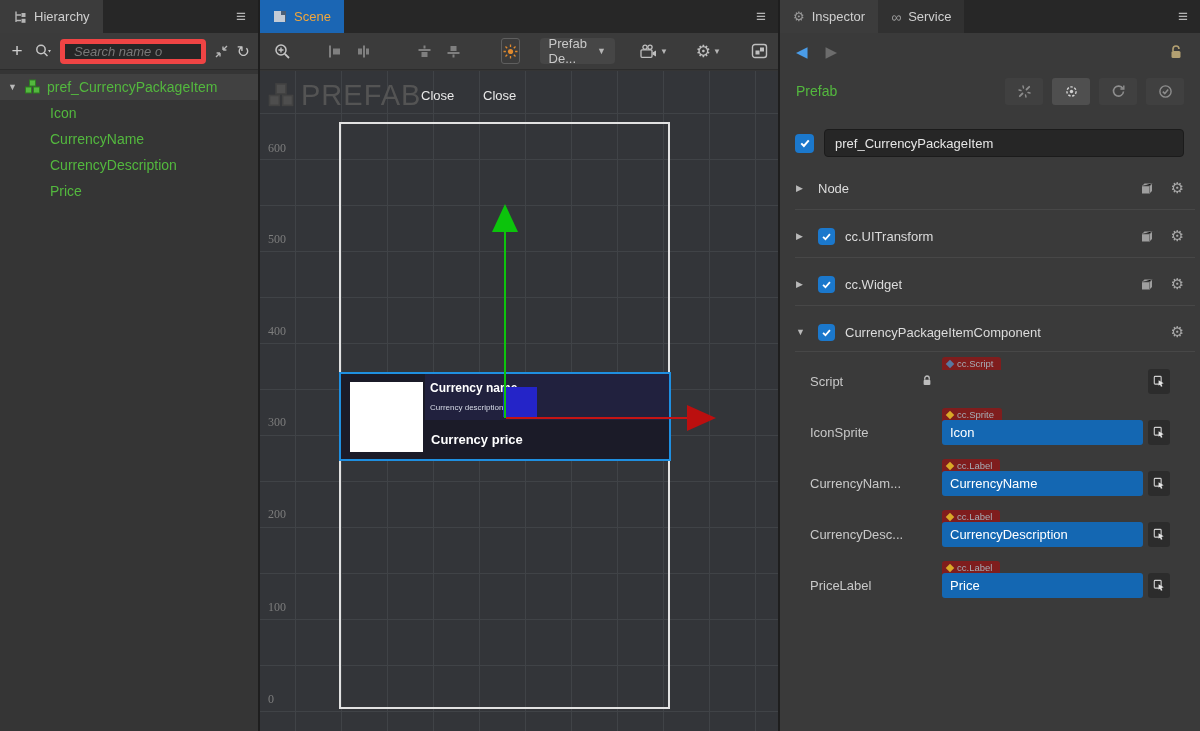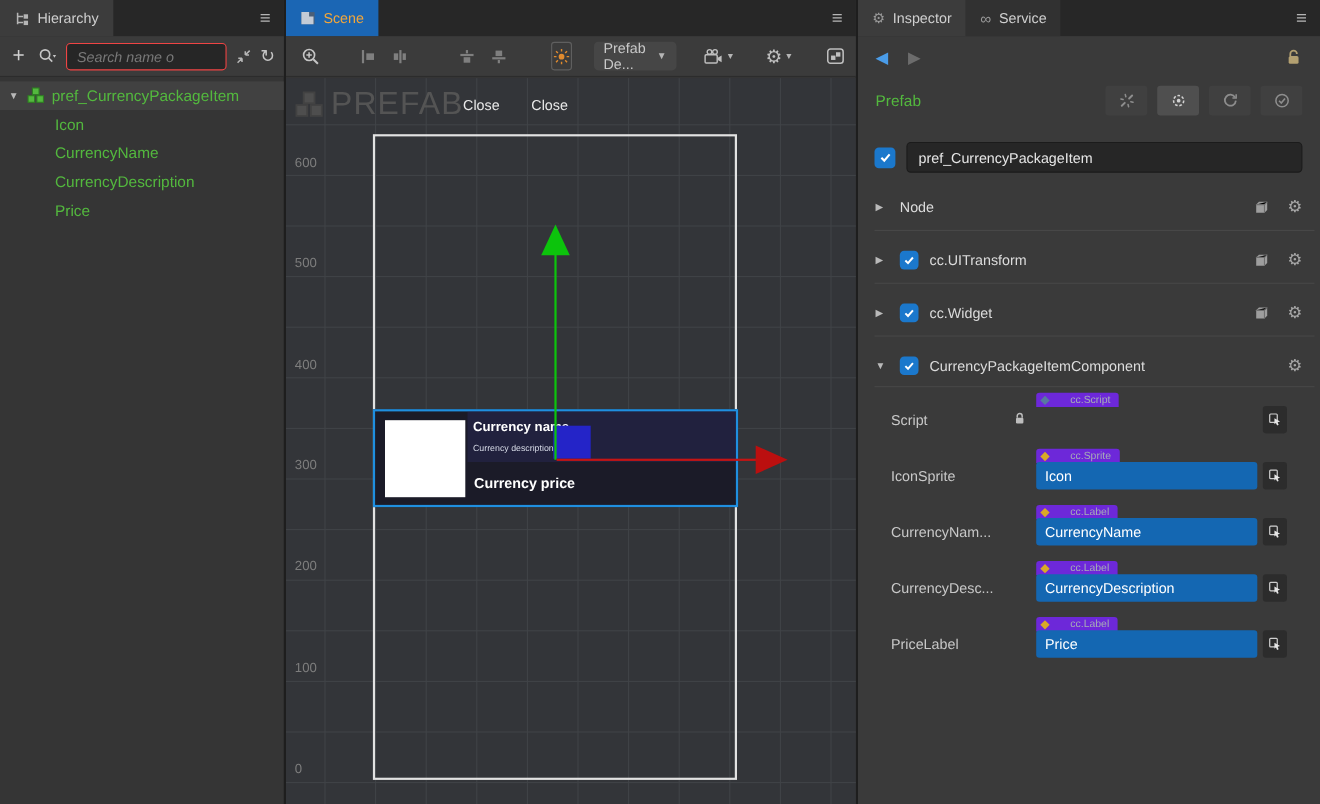--- a/index.html
+++ b/index.html
@@ -23,21 +23,21 @@
 
   
   .toolbar { position:absolute; top:33px; left:0; right:0; height:37px; background:#3b3b3b;
              display:flex; align-items:center; border-bottom:1px solid #2c2c2c; }
   .tbtn { display:flex; align-items:center; justify-content:center; color:#c5c5c5; }
 
   
   #h-toolbar { padding:0 8px; gap:8px; }
   .plus { font-size:19px; color:#cfcfcf; width:18px; text-align:center; }
   .search-wrap { flex:1; display:flex; }
-  .search-input { flex:1; height:25px; background:#262626; border:1px solid #ef4444;
+  .search-input { flex:1; height:25px; background:#262626; border:5px solid #ef4444;
                   border-radius:4px; color:#ddd; font-size:13px; padding:0 9px; width:100%; }
   .search-input::placeholder { color:#787878; font-style:italic; }
   .tree { position:absolute; top:74px; left:0; right:0; font-size:14px; }
   .trow { height:26px; display:flex; align-items:center; color:#53b83e; }
   .trow.selected { background:#414141; }
   .trow .caret { width:14px; margin-left:8px; color:#b9b9b9; font-size:9px; }
   .trow .child-label { margin-left:50px; }
   .cube-icon { margin:0 6px 0 2px; }
 
   
@@ -47,21 +47,21 @@
              display:flex; align-items:center; justify-content:center; }
   .dropdown { width:118px; height:26px; background:#464646; border-radius:4px;
               display:flex; align-items:center; padding:0 9px; color:#c9c9c9; font-size:13px; }
   .dropdown .dd-arrow { margin-left:auto; font-size:9px; color:#b5b5b5; }
   .dd-arrow-sm { font-size:8px; color:#b5b5b5; margin-left:2px; }
   .canvas { position:absolute; top:71px; left:0; right:0; bottom:0; overflow:hidden;
             background-color:#333539;
             background-image:linear-gradient(#404347 1px, transparent 1px),
                              linear-gradient(90deg,#404347 1px, transparent 1px);
             background-size:46px 46px; background-position:35px 42px; }
-  .ruler-label { position:absolute; left:8px; color:#7d7d7d; font-size:12px; }
+  .ruler-label { position:absolute; left:8px; color:#7d7d7d; font-size:12px;font-family:Liberation Serif, serif; }
   .frame { position:absolute; left:79px; top:51px; width:331px; height:587px;
            border:2px solid #e2e2e2; }
   .watermark { position:absolute; left:7px; top:8px; display:flex; align-items:center;
                gap:6px; color:#555; }
   .watermark .wm-text { font-size:29px; letter-spacing:1px; color:#545454; }
   .scene-btn { position:absolute; top:17px; color:#e9e9e9; font-size:13px; }
   .node-item { position:absolute; left:79px; top:301px; width:332px; height:89px;
                background:#1b1b28; border:2px solid #1f8fe0; }
   .node-item .tint { position:absolute; left:84px; top:0; right:0; height:46px;
                      background:rgba(50,50,115,.30); }
@@ -102,21 +102,21 @@
                 border-radius:4px; color:#e6e6e6; font-size:13px; padding:0 10px; }
   .comp-header { position:absolute; left:16px; right:16px; height:30px; display:flex;
                  align-items:center; gap:10px; color:#dcdcdc; font-size:13px; }
   .comp-header .caret { color:#b9b9b9; font-size:9px; width:12px; }
   .comp-icons { margin-left:auto; display:flex; gap:17px; align-items:center; color:#a8a8a8; }
   .gear-glyph { font-size:15px; color:#a8a8a8; }
   .sep { position:absolute; left:15px; right:5px; height:1px; background:#474747; }
   .prop-label { position:absolute; left:30px; width:118px; color:#c8c8c8; font-size:13px;
                 white-space:nowrap; overflow:hidden; }
   .tag-pill { position:absolute; left:162px; height:13px; display:inline-flex;
-              align-items:center; gap:20px; background:#6d28d9; border-radius:3px 3px 0 0;
+              align-items:center; gap:4px; background:#7f1d1d; border-radius:3px 3px 0 0;
               padding:0 8px 0 5px; font-size:9.5px; color:#a6adb6; }
   .diamond { width:6px; height:6px; transform:rotate(45deg); }
   .d-blue { background:#5878a0; } .d-yellow { background:#d9a927; }
   .ref-field { position:absolute; left:162px; width:201px; height:25px; border-radius:3px;
                font-size:13px; line-height:25px; padding:0 8px; color:#fff;
                white-space:nowrap; overflow:hidden; }
   .f-blue { background:#1467b2; } .f-script { background:#4c688f; color:#c3cfdf; }
   .picker { position:absolute; left:368px; width:22px; height:25px; background:#2c2c2c;
             border-radius:3px; display:flex; align-items:center; justify-content:center; }
   .prop-lock { position:absolute; left:141px; }

